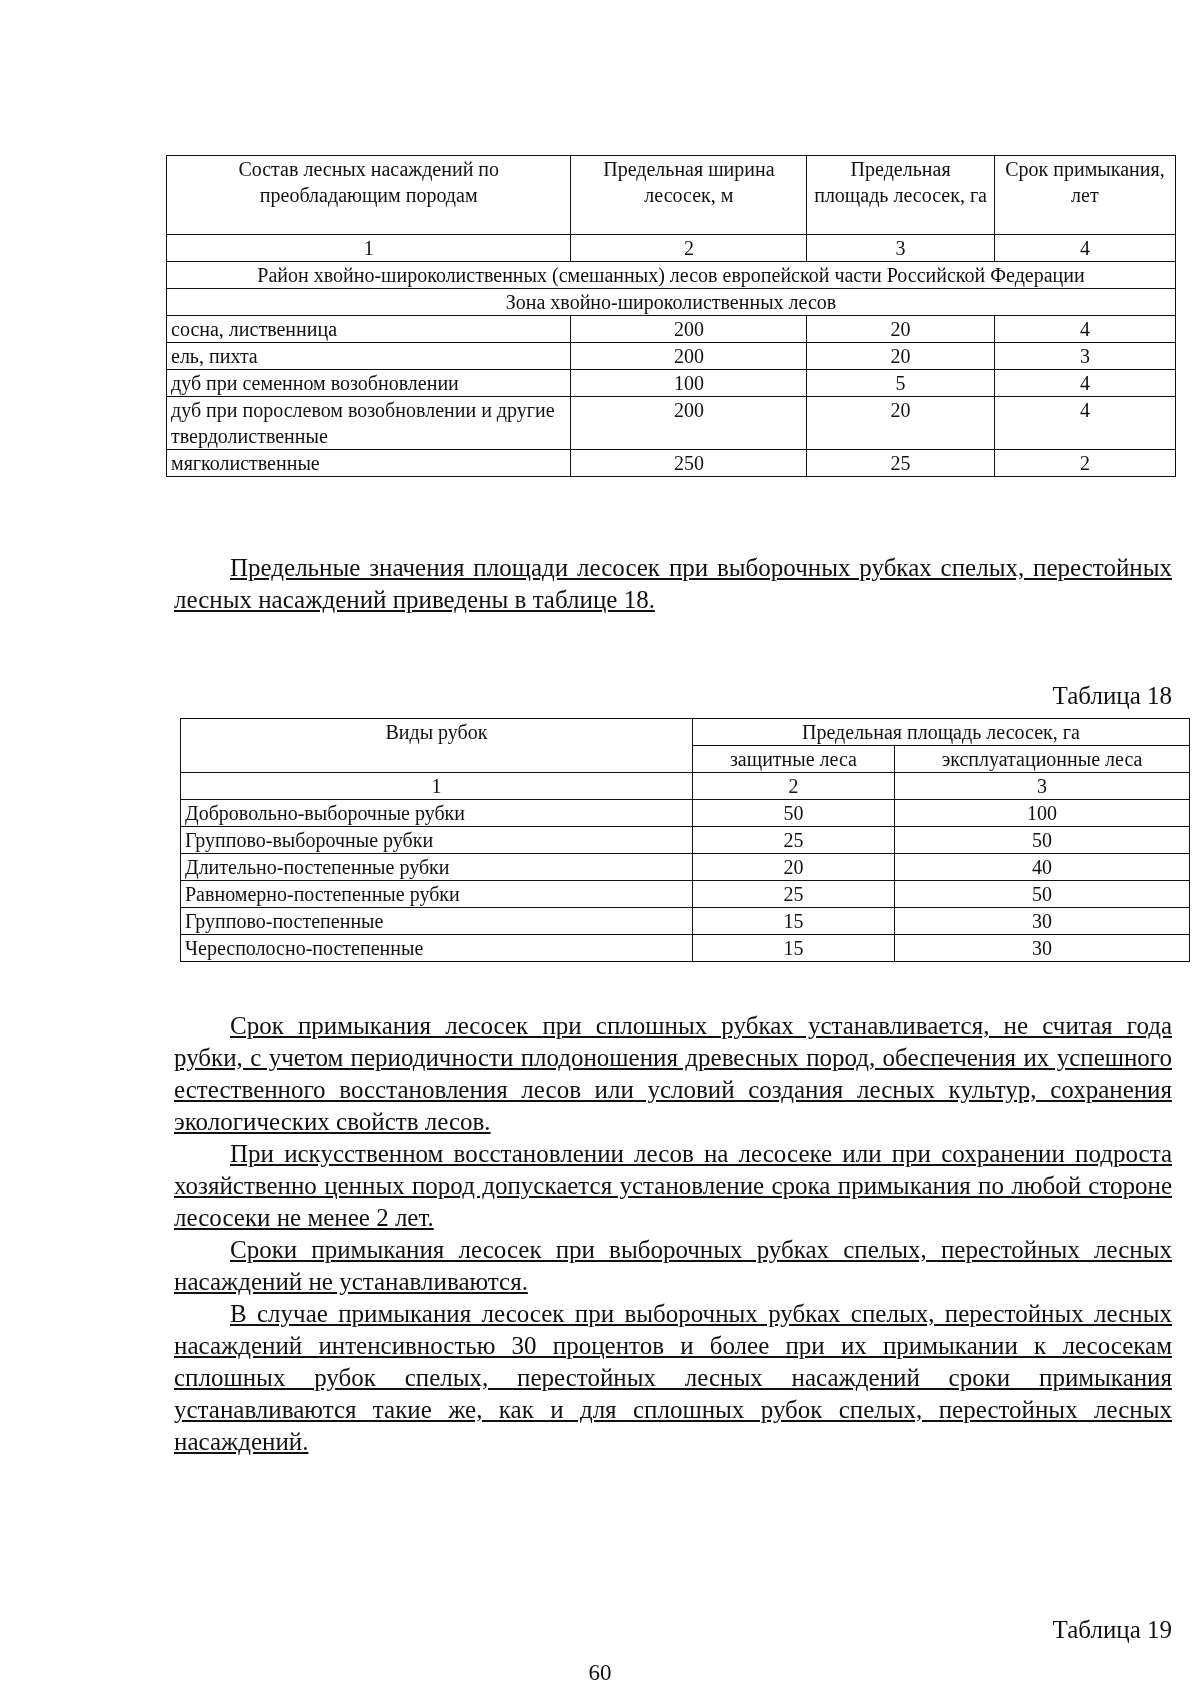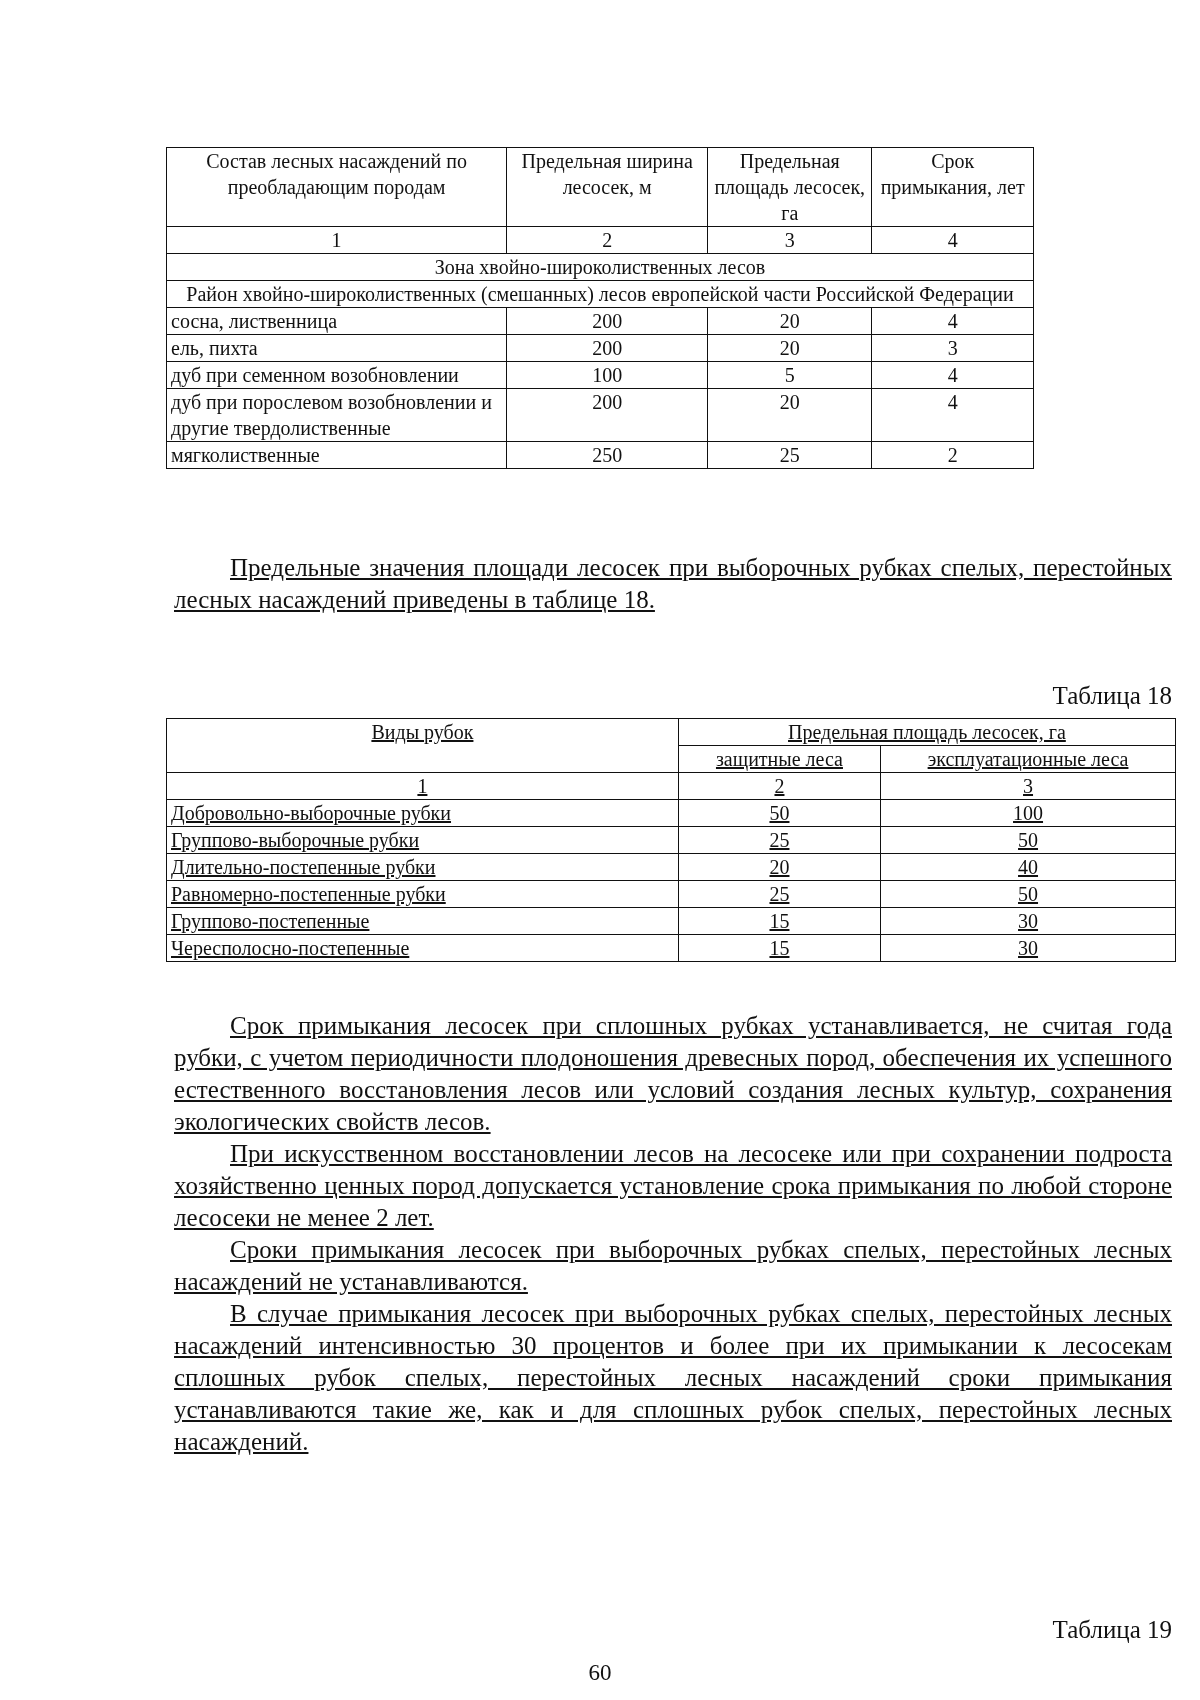--- a/index.html
+++ b/index.html
@@ -7,22 +7,22 @@
       width: 1200px; height: 1700px; position: relative; overflow: hidden;
       font-family: "Liberation Serif", "DejaVu Serif", serif; color: #111;
     }
     table { border-collapse: collapse; position: absolute; }
     td, th {
       border: 1.5px solid #111; font-weight: normal; padding: 0 4px;
       font-size: 20px; line-height: 26px; vertical-align: top;
     }
     .c { text-align: center; }
     .l { text-align: left; }
-    #t17 { left: 166px; top: 147px; width: 868px; padding-left: 40px; }
-    #t18 { left: 166px; top: 718px; width: 1010px; text-decoration: underline; }
+    #t17 { left: 166px; top: 155px; width: 1010px; padding-left: 40px; }
+    #t18 { left: 180px; top: 718px; width: 1010px; }
     .para {
       position: absolute; left: 174px; width: 998px;
       font-size: 25px; line-height: 32px; text-align: justify;
     }
     .para p { margin: 0; text-indent: 56px; text-decoration: underline; }
     .tab-label { position: absolute; right: 28px; font-size: 25px; margin-top: 28px; }
     .page-num { position: absolute; left: 0; right: 0; top: 1660px; text-align: center; font-size: 23px; }
   </style>
 </head>
 <body>
@@ -41,24 +41,24 @@
     <th class="c">Предельная площадь лесосек, га</th>
     <th class="c">Срок примыкания, лет</th>
   </tr>
   <tr>
     <td class="c">1</td>
     <td class="c">2</td>
     <td class="c">3</td>
     <td class="c">4</td>
   </tr>
   <tr>
-    <td class="c" colspan="4">Зона хвойно-широколиственных лесов</td>
+    <td class="c" colspan="4">Район хвойно-широколиственных (смешанных) лесов европейской части Российской Федерации</td>
   </tr>
   <tr>
-    <td class="c" colspan="4">Район хвойно-широколиственных (смешанных) лесов европейской части Российской Федерации</td>
+    <td class="c" colspan="4">Зона хвойно-широколиственных лесов</td>
   </tr>
   <tr>
     <td class="l">сосна, лиственница</td>
     <td class="c">200</td>
     <td class="c">20</td>
     <td class="c">4</td>
   </tr>
   <tr>
     <td class="l">ель, пихта</td>
     <td class="c">200</td>

